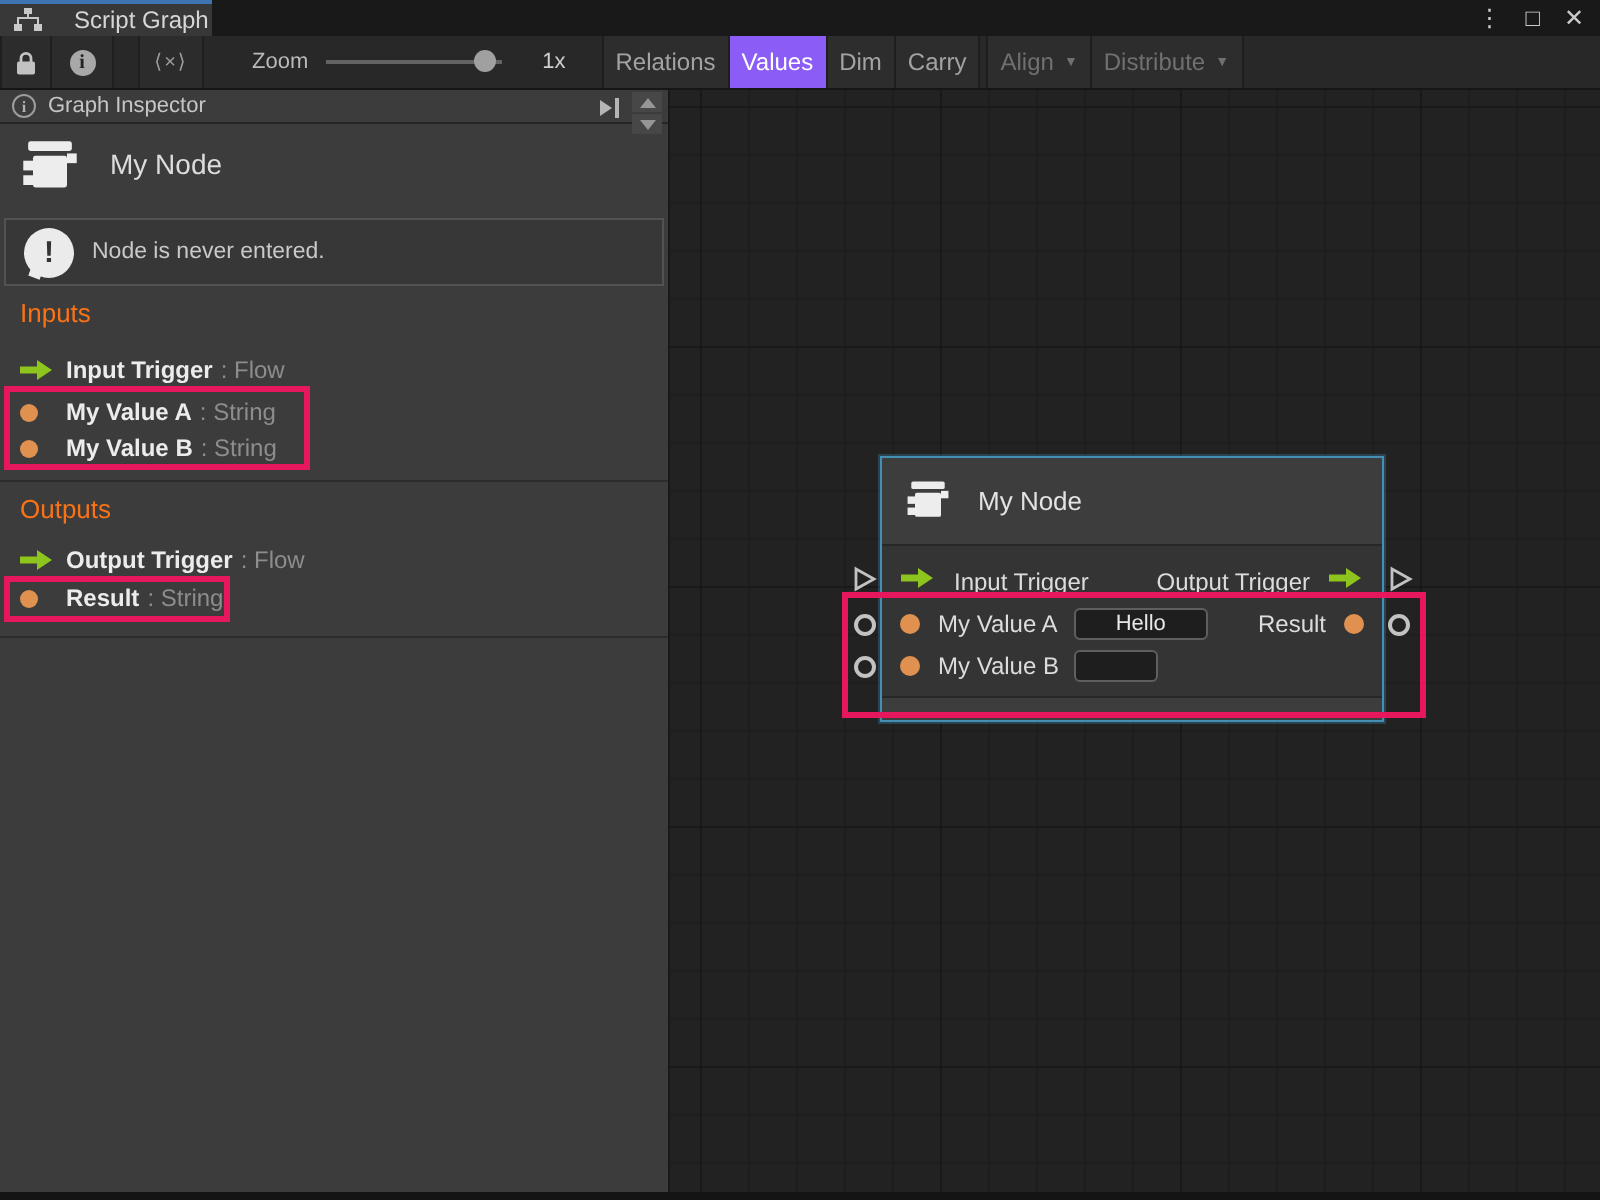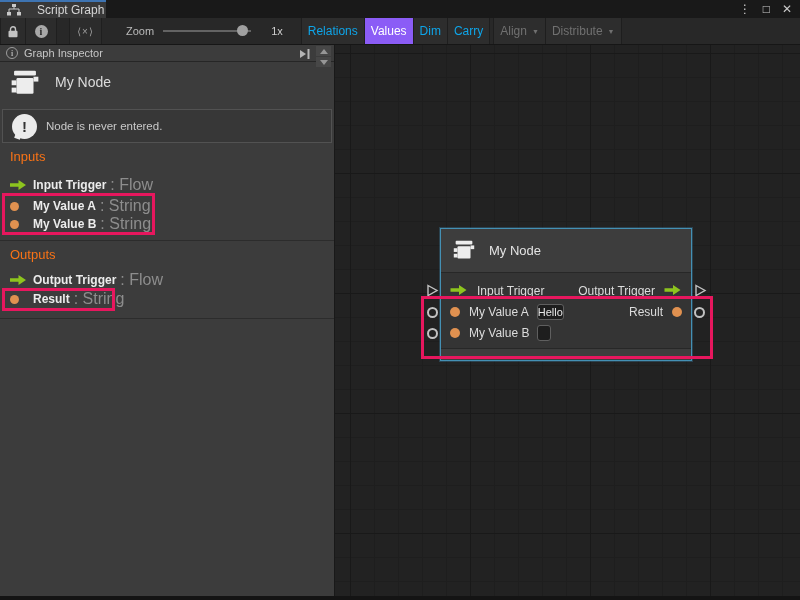--- a/index.html
+++ b/index.html
@@ -29,21 +29,21 @@
                  padding:0 12px; background:#2e2e2e; border-left:1px solid #1f1f1f;
                  border-right:1px solid #1f1f1f; color:#cfcfcf; font-size:11px; }
   .zoom-label { margin-left:24px; color:#bababa; font-size:11px; }
   .zoom-track { margin-left:9px; width:88px; height:2px; background:#636363; position:relative; }
   .zoom-handle { position:absolute; right:3px; top:-5px; width:11px; height:11px;
                  border-radius:50%; background:#a0a0a0; }
   .zoom-value { margin-left:20px; color:#cfcfcf; font-size:11px; }
   .btn-group { display:flex; height:27px; margin-left:18px; }
   .btn-group + .btn-group { margin-left:3px; }
   .tbtn { height:27px; display:flex; align-items:center; padding:0 6px; background:#2d2d2d;
-          border-right:1px solid #1e1e1e; color:#0ea5e9; font-size:12px; white-space:nowrap; }
+          border-right:1px solid #1e1e1e; color:#a3a3a3; font-size:12px; white-space:nowrap; }
   .btn-group .tbtn:first-child { border-left:1px solid #1e1e1e; }
   .tbtn.active { background:#8b5cf6; color:#ffffff; }
   .tbtn.disabled { color:#707070; }
   .dd-arrow { font-size:7px; margin-left:5px; }
 
   
   .inspector { position:absolute; left:0; top:45px; width:335px; height:551px; background:#3c3c3c;
                border-right:1px solid #191919; overflow:hidden; }
   .insp-header { position:absolute; left:0; top:0; width:100%; height:17px; background:#3c3c3c;
                  border-bottom:1px solid #262626; display:flex; align-items:center; gap:6px;
@@ -70,21 +70,21 @@
   .warn-icon { position:relative; width:25px; height:25px; flex:none; }
   .warn-circle { position:absolute; left:0; top:0; width:25px; height:25px; border-radius:50%;
                  background:#ebebeb; display:flex; align-items:center; justify-content:center;
                  color:#333; font-weight:bold; font-size:15px; }
   .warn-tail { position:absolute; left:3px; bottom:0; width:6px; height:6px; background:#ebebeb;
                transform:rotate(20deg); }
   .sec-label { position:absolute; left:10px; font-size:13px; color:#f97316; }
   .prow { position:absolute; left:10px; height:18px; display:flex; align-items:center; }
   .prow .picon { width:17px; display:flex; align-items:center; justify-content:flex-start; flex:none; }
   .pname { font-weight:bold; font-size:12px; color:#ececec; margin-left:6px; }
-  .ptype { font-size:16px; color:#8d8d8d; margin-left:4px; }
+  .ptype { font-size:12px; color:#8d8d8d; margin-left:4px; }
   .odot { width:9px; height:9px; border-radius:50%; background:#e09150; }
   .hdivider { position:absolute; left:0; width:100%; height:1px; background:#2c2c2c; }
   .red-box { position:absolute; border:3px solid #e7175e; }
   .box-inputs { left:2px; top:148px; width:153px; height:42px; }
   .box-result { left:2px; top:243px; width:113px; height:23px; }
 
   
   .canvas { position:absolute; left:335px; top:45px; width:465px; height:551px;
             background-color:#222222;
             background-image:
@@ -101,21 +101,21 @@
                  align-items:center; gap:12px; padding-left:10px; }
   .node-header .title { font-size:13px; color:#e3e3e3; }
   .nrow { position:absolute; left:0; width:100%; height:19px; display:flex; align-items:center;
           padding:0 9px; }
   .nrow-1 { top:52px; } .nrow-2 { top:73px; } .nrow-3 { top:94px; }
   .nlabel { font-size:12px; color:#dcdcdc; margin-left:9px; }
   .nright { margin-left:auto; display:flex; align-items:center; }
   .nright .nlabel { margin-left:0; margin-right:9px; }
   .port-field { height:16px; min-width:14px; background:#1e1e1e; border:1px solid #5f5f5f;
                 border-radius:3px; color:#e8e8e8; font-size:11px; display:inline-flex;
-                align-items:center; padding:0 0; margin-left:8px; }
+                align-items:center; padding:0 20px; margin-left:8px; }
   .node-footer { position:absolute; left:0; bottom:0; width:100%; height:12px; background:#3d3d3d;
                  border-top:1px solid #272727; }
   .port-out { position:absolute; }
   .tri-left  { left:91px;  top:238px; } .tri-right { left:359px; top:238px; }
   .circ { width:11px; height:11px; border:2px solid #c2c2c2; border-radius:50%; background:transparent; }
   .circ-l1 { left:92px; top:262px; } .circ-l2 { left:92px; top:283px; } .circ-r1 { left:359px; top:262px; }
   .red-box-node { left:86px; top:251px; width:292px; height:63px; }
 
   .bottom-strip { position:absolute; left:0; top:596px; width:800px; height:4px; background:#141414; }
 

